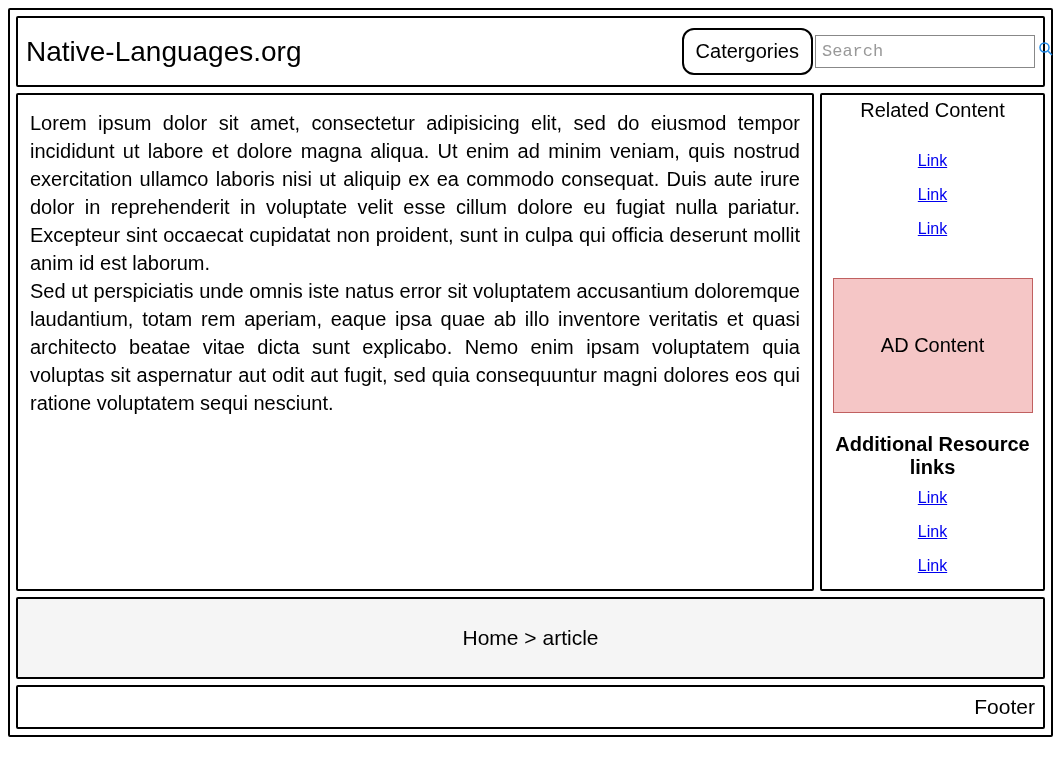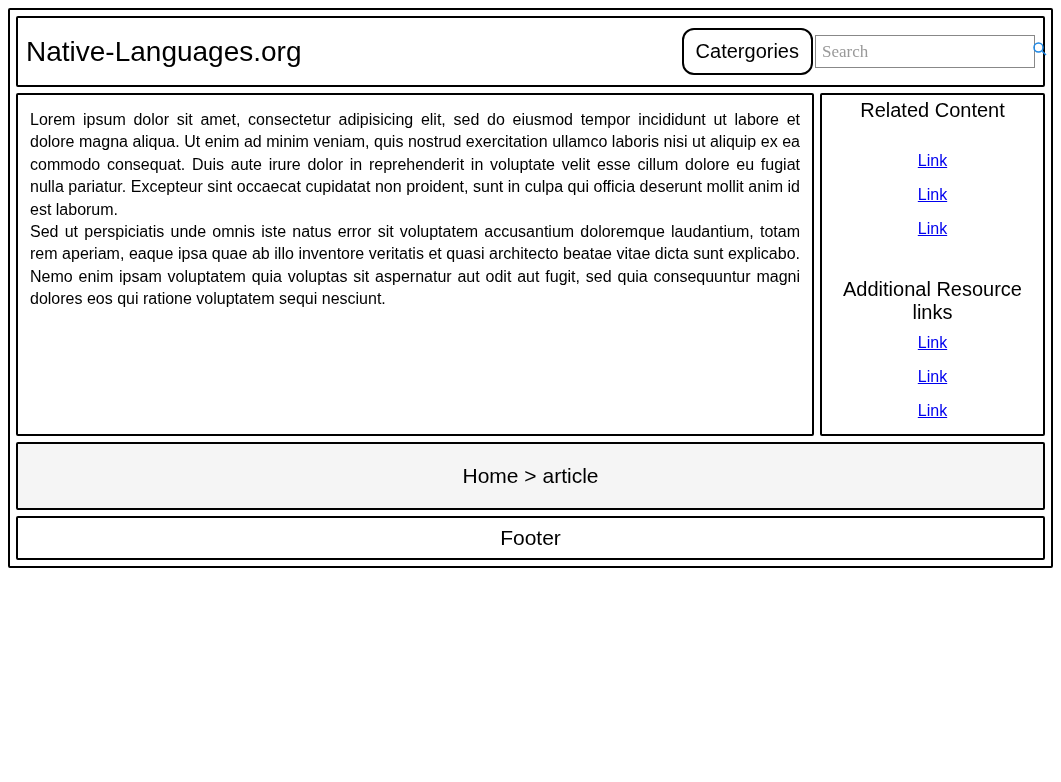--- a/index.html
+++ b/index.html
@@ -49,41 +49,41 @@
       padding: 4px 6px;
       width: 220px;
       background: #fff;
     }
     .search-input {
       border: none;
       outline: none;
       font-size: 17px;
       color: #0f172a;
       flex: 1;
-      font-family: Liberation Serif, serif;
+      font-family: Liberation Mono, monospace;
       background: transparent;
     }
     .search-input::placeholder {
       color: #999;
     }
     .search-icon {
       color: #1e88e5;
       font-size: 18px;
     }
     .content-row {
       display: flex;
       gap: 6px;
       margin-bottom: 6px;
     }
     .article {
       border: 2px solid #000;
       border-radius: 2px;
       flex: 1;
       padding: 14px 12px;
-      font-size: 16px;
+      font-size: 20px;
       line-height: 1.4;
       text-align: justify;
     }
     .article p {
       margin: 0;
     }
     .sidebar {
       border: 2px solid #000;
       border-radius: 2px;
       width: 225px;
@@ -119,37 +119,37 @@
       width: 200px;
       height: 135px;
       display: flex;
       align-items: center;
       justify-content: center;
       font-size: 20px;
       margin-bottom: 20px;
     }
     .additional-heading {
       font-size: 20px;
-      font-weight: normal;
+      font-weight: bold;
       text-align: center;
       margin-bottom: 10px;
     }
     .breadcrumb {
       background: #f5f5f5;
       border: 2px solid #000;
       border-radius: 2px;
       text-align: center;
-      padding: 20px;
+      padding: 27px;
       font-size: 21px;
       margin-bottom: 6px;
     }
     .footer {
       border: 2px solid #000;
       border-radius: 2px;
-      text-align: center;
+      text-align: right;
       padding: 8px;
       font-size: 21px;
     }
   </style>
 </head>
 <body>
 
 <div class="outer">
 
   <div class="header">
@@ -171,20 +171,21 @@
       <p>Lorem ipsum dolor sit amet, consectetur adipisicing elit, sed do eiusmod tempor incididunt ut labore et dolore magna aliqua. Ut enim ad minim veniam, quis nostrud exercitation ullamco laboris nisi ut aliquip ex ea commodo consequat. Duis aute irure dolor in reprehenderit in voluptate velit esse cillum dolore eu fugiat nulla pariatur. Excepteur sint occaecat cupidatat non proident, sunt in culpa qui officia deserunt mollit anim id est laborum.</p>
       <p>Sed ut perspiciatis unde omnis iste natus error sit voluptatem accusantium doloremque laudantium, totam rem aperiam, eaque ipsa quae ab illo inventore veritatis et quasi architecto beatae vitae dicta sunt explicabo. Nemo enim ipsam voluptatem quia voluptas sit aspernatur aut odit aut fugit, sed quia consequuntur magni dolores eos qui ratione voluptatem sequi nesciunt.</p>
     </div>
     <div class="sidebar">
       <div class="sidebar-heading">Related Content</div>
       <div class="related-links">
         <a href="#">Link</a>
         <a href="#">Link</a>
         <a href="#">Link</a>
       </div>
+      <div class="ad-box">AD Content</div>
       <div class="additional-heading">Additional Resource links</div>
       <div class="resource-links">
         <a href="#">Link</a>
         <a href="#">Link</a>
         <a href="#">Link</a>
       </div>
     </div>
   </div>
 
   <div class="breadcrumb">Home &gt; article</div>

